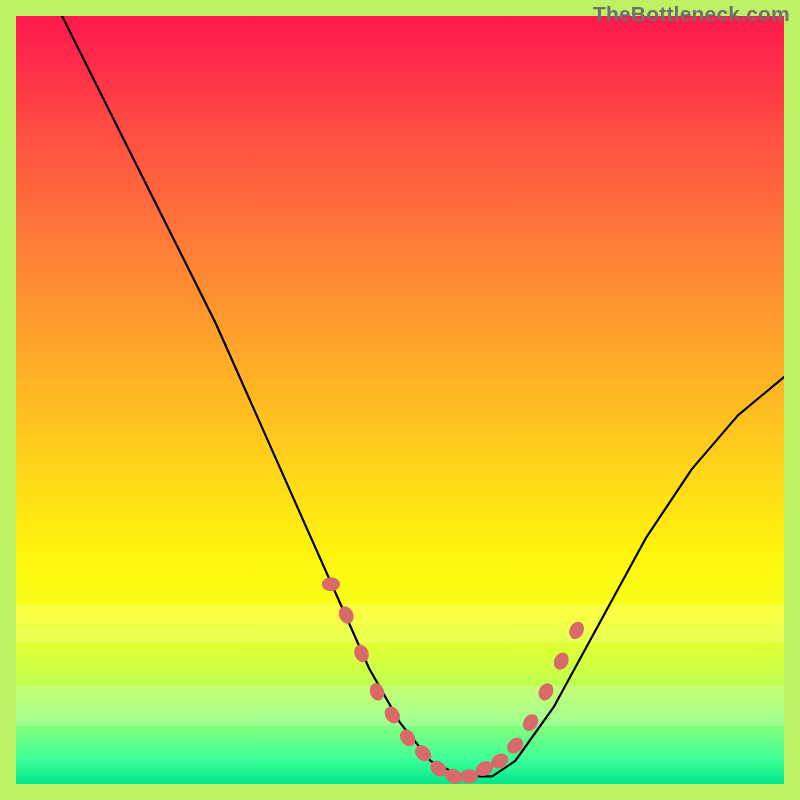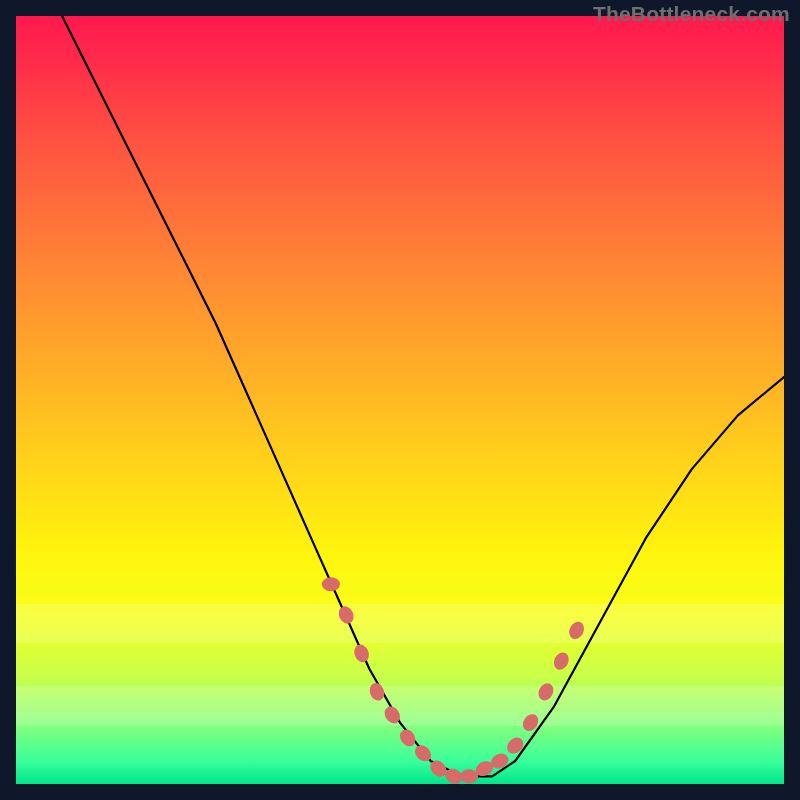--- a/index.html
+++ b/index.html
@@ -1,21 +1,21 @@
 <!DOCTYPE html>
 <html><head>
 <meta charset="utf-8">
 <style>
   * { margin: 0; padding: 0; box-sizing: border-box; }
   html, body { width: 800px; height: 800px; overflow: hidden; background: #000; }
   .frame {
     position: relative;
     width: 800px;
     height: 800px;
-    background: #0f172a;
+    background: #bef264;
   }
   .plot {
     position: absolute;
     left: 16px;
     top: 16px;
     width: 768px;
     height: 768px;
     background: linear-gradient(to bottom,
       #ff1a4d 0%,
       #ff2b4a 6%,

